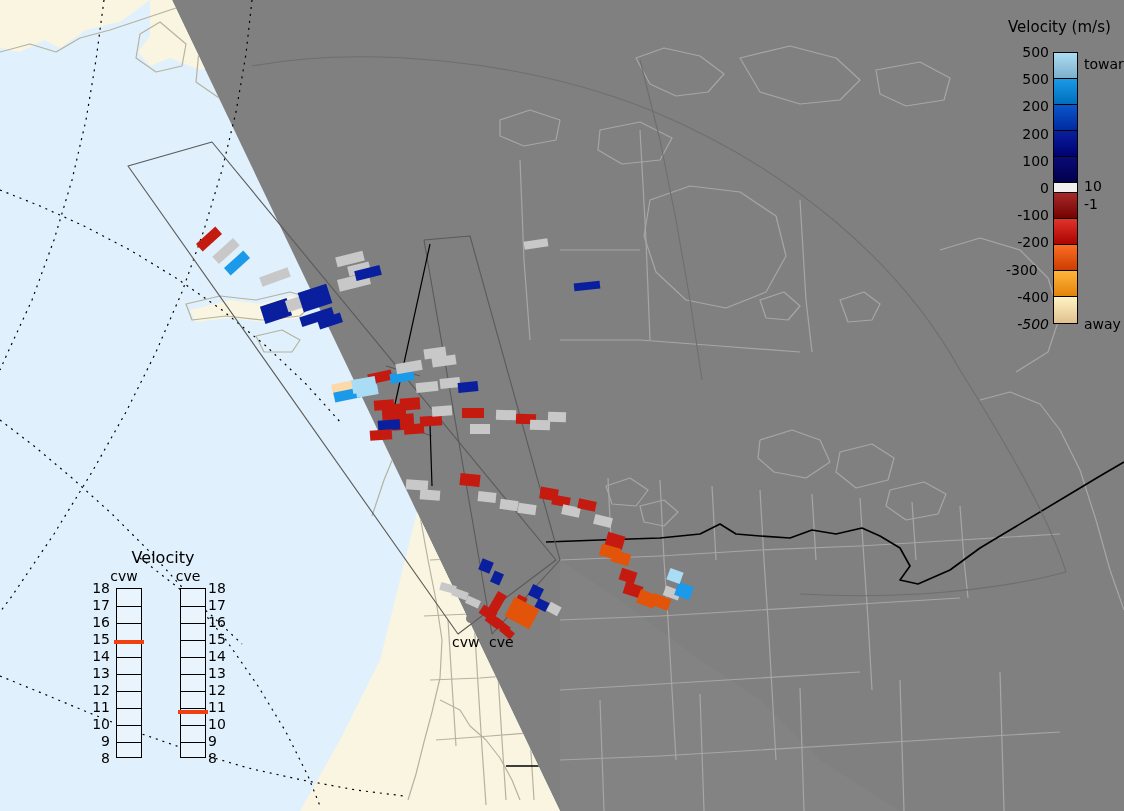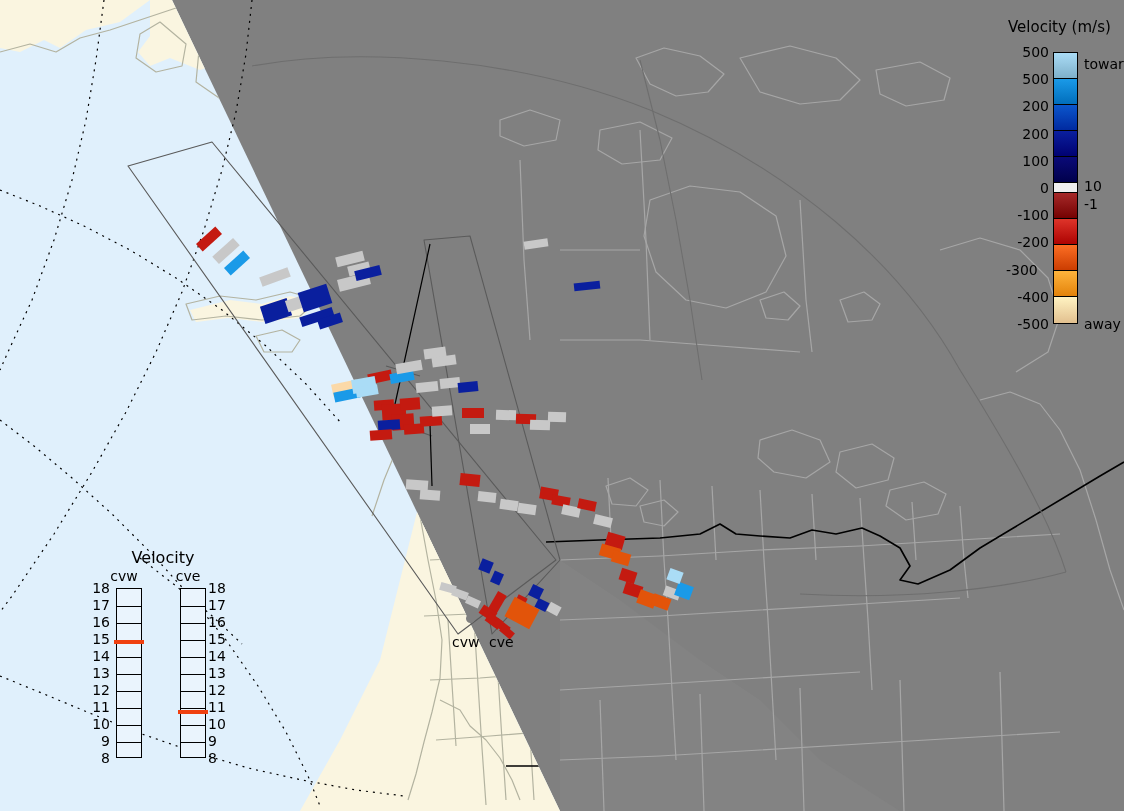--- a/index.html
+++ b/index.html
@@ -331,21 +331,21 @@
   <div class="cb-tick" style="position: absolute; left: 0px; width: 43px; text-align: right; top: 36px;">500</div>
       <div class="cb-tick" style="position: absolute; left: 0px; width: 43px; text-align: right; top: 63.2px;">500</div>
       <div class="cb-tick" style="position: absolute; left: 0px; width: 43px; text-align: right; top: 90.4px;">200</div>
       <div class="cb-tick" style="position: absolute; left: 0px; width: 43px; text-align: right; top: 117.6px;">200</div>
       <div class="cb-tick" style="position: absolute; left: 0px; width: 43px; text-align: right; top: 144.8px;">100</div>
       <div class="cb-tick" style="position: absolute; left: 0px; width: 43px; text-align: right; top: 172px;">0</div>
       <div class="cb-tick" style="position: absolute; left: 0px; width: 43px; text-align: right; top: 199.2px;">-100</div>
       <div class="cb-tick" style="position: absolute; left: 0px; width: 43px; text-align: right; top: 226.4px;">-200</div>
       <div class="cb-tick" style="position: absolute; left: 0px; width: 43px; text-align: left; top: 253.6px;">-300</div>
       <div class="cb-tick" style="position: absolute; left: 0px; width: 43px; text-align: right; top: 280.8px;">-400</div>
-      <div class="cb-tick" style="position: absolute; left: 0px; width: 43px; text-align: right; top: 308px;">-500</div>
+      <div class="cb-tick" style="position: absolute; left: 0px; width: 43px; text-align: right; top: 308px; font-style: italic;">-500</div>
       <div style="position: absolute; left: 78px; top: 48px; color: rgb(0, 0, 0); font-size: 14px; white-space: nowrap; transform: translateY(-50%);">toward</div>
       <div style="position: absolute; left: 78px; top: 170px; color: rgb(0, 0, 0); font-size: 14px; white-space: nowrap; transform: translateY(-50%);">10</div>
       <div style="position: absolute; left: 78px; top: 188px; color: rgb(0, 0, 0); font-size: 14px; white-space: nowrap; transform: translateY(-50%);">-1</div>
       <div style="position: absolute; left: 78px; top: 308px; color: rgb(0, 0, 0); font-size: 14px; white-space: nowrap; transform: translateY(-50%);">away</div>
     </div>
 
   <div id="freq-panel">
     <div id="freq-title">Velocity</div>
   <div class="freq-col-name" style="left: 16px; top: 20px;">cvw</div>
       <div class="freq-bar" style="left: 28px; top: 40px;">

